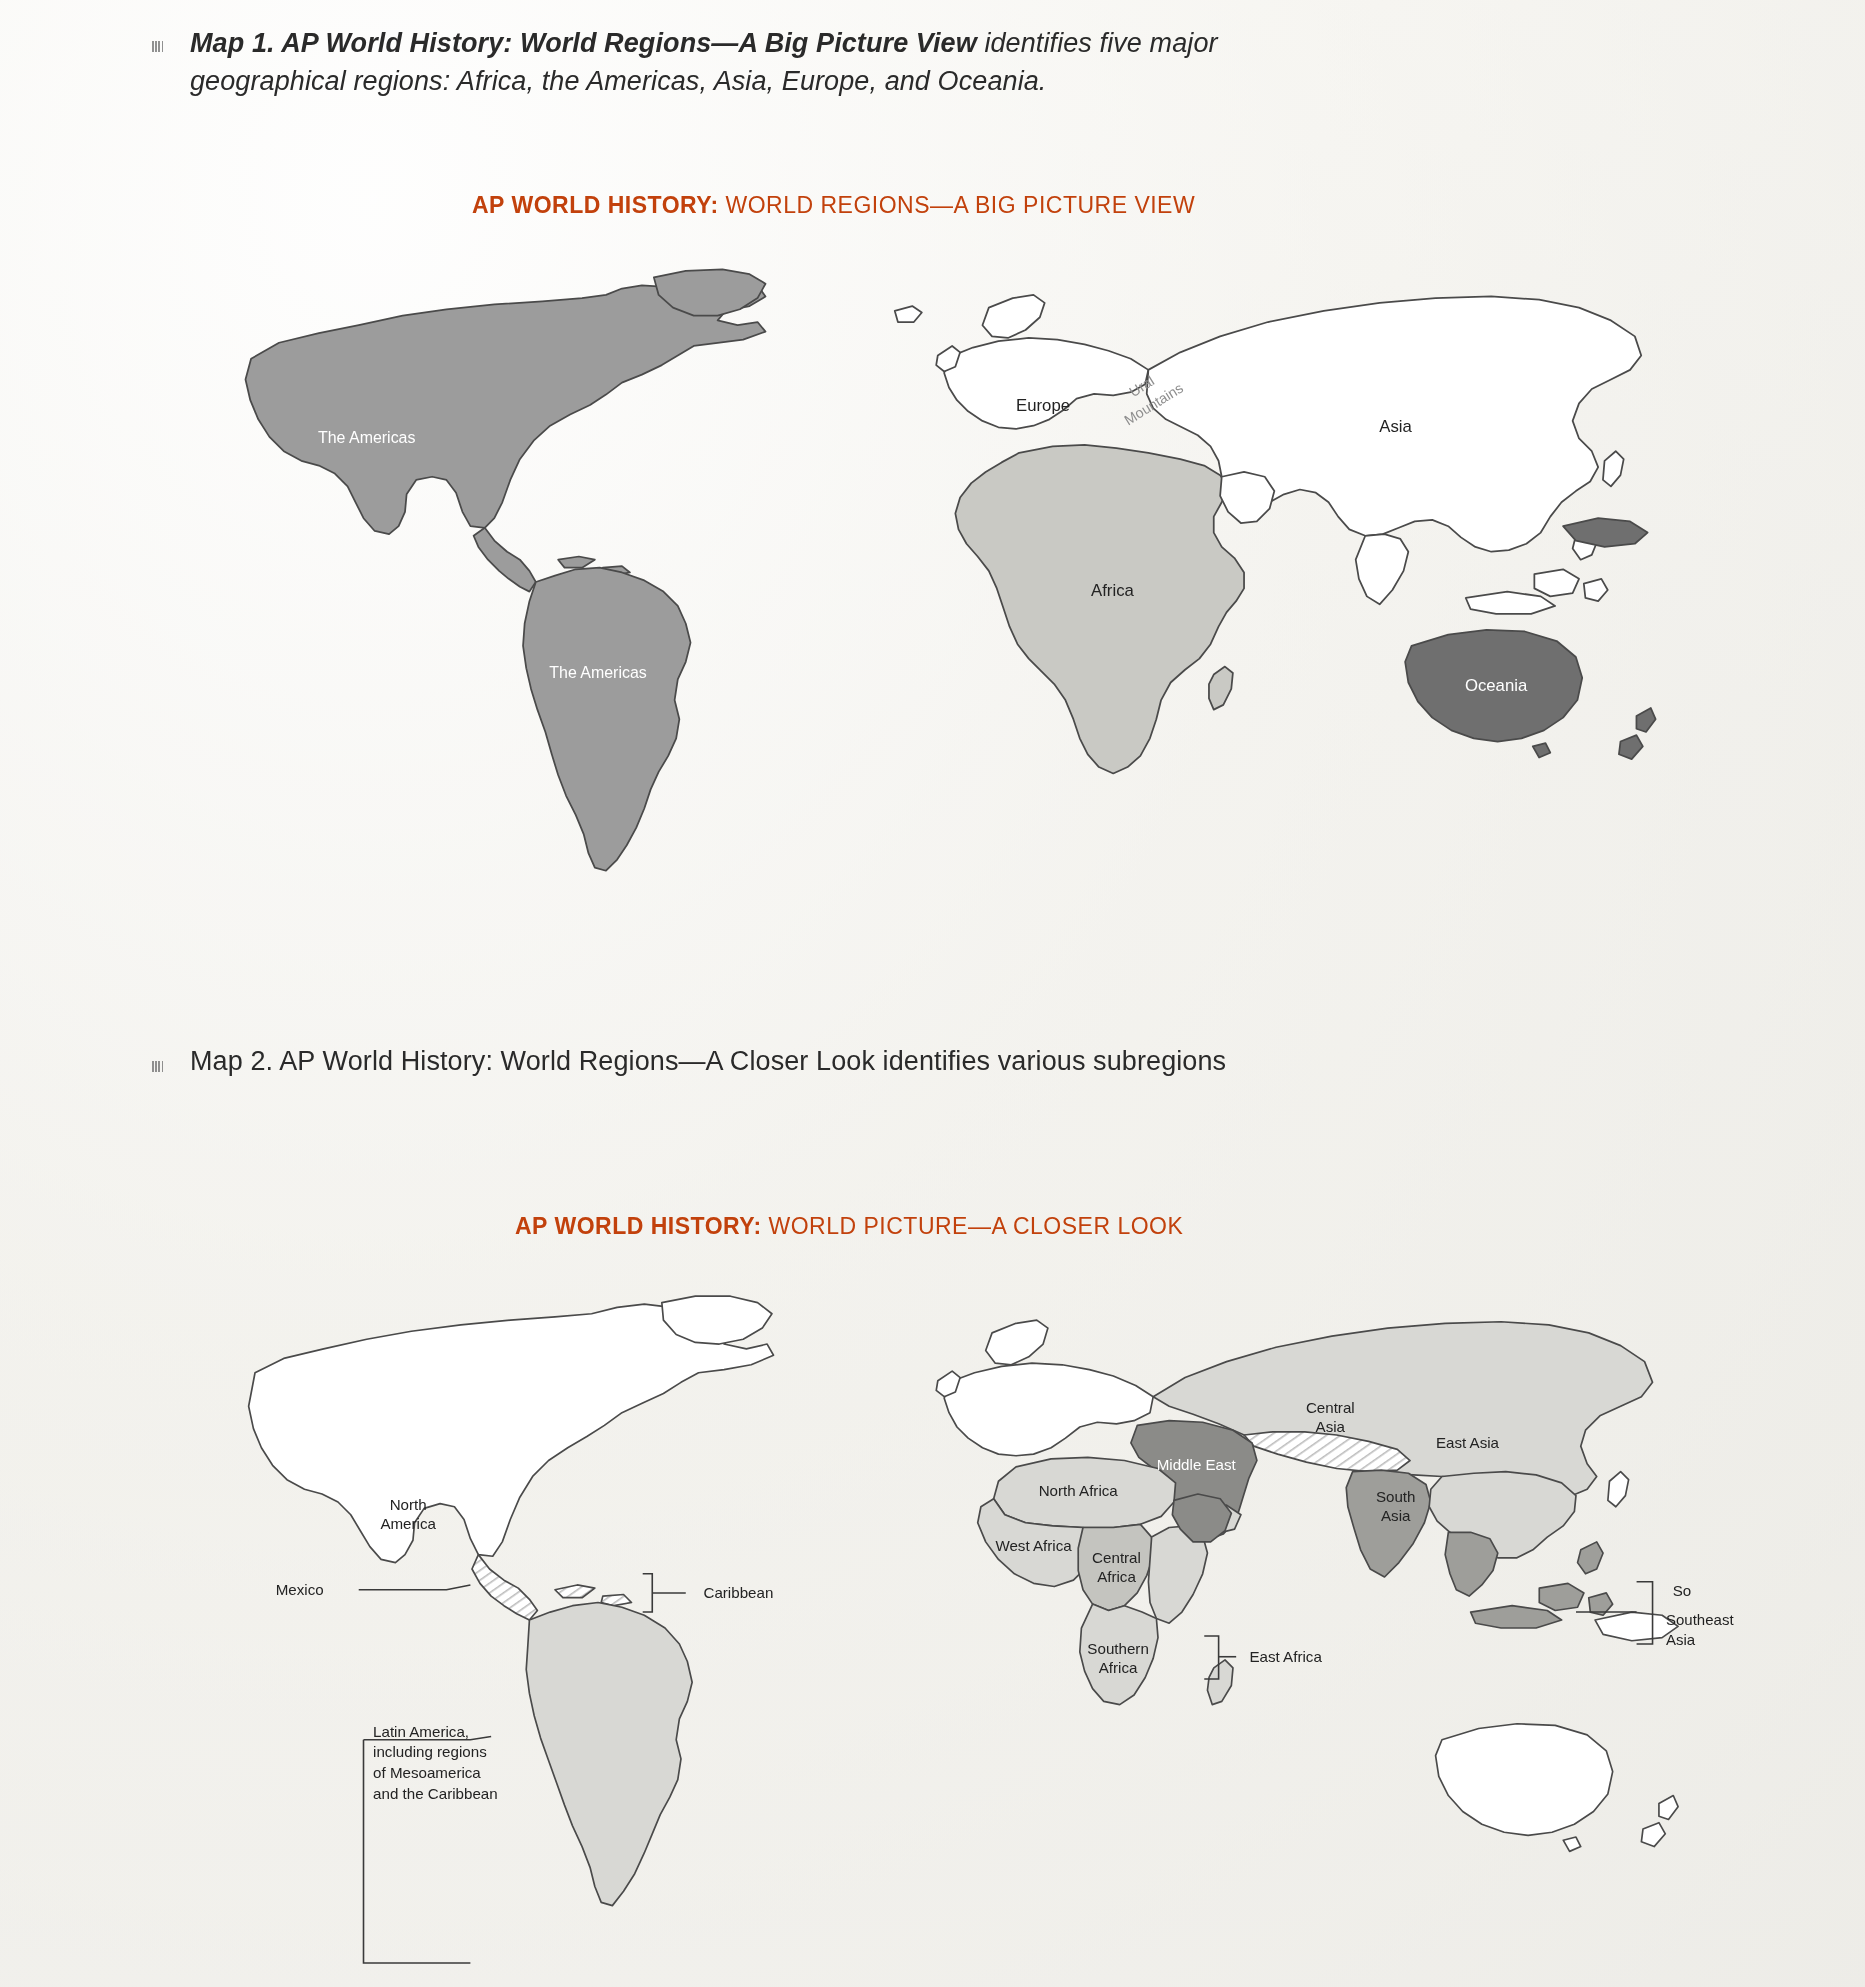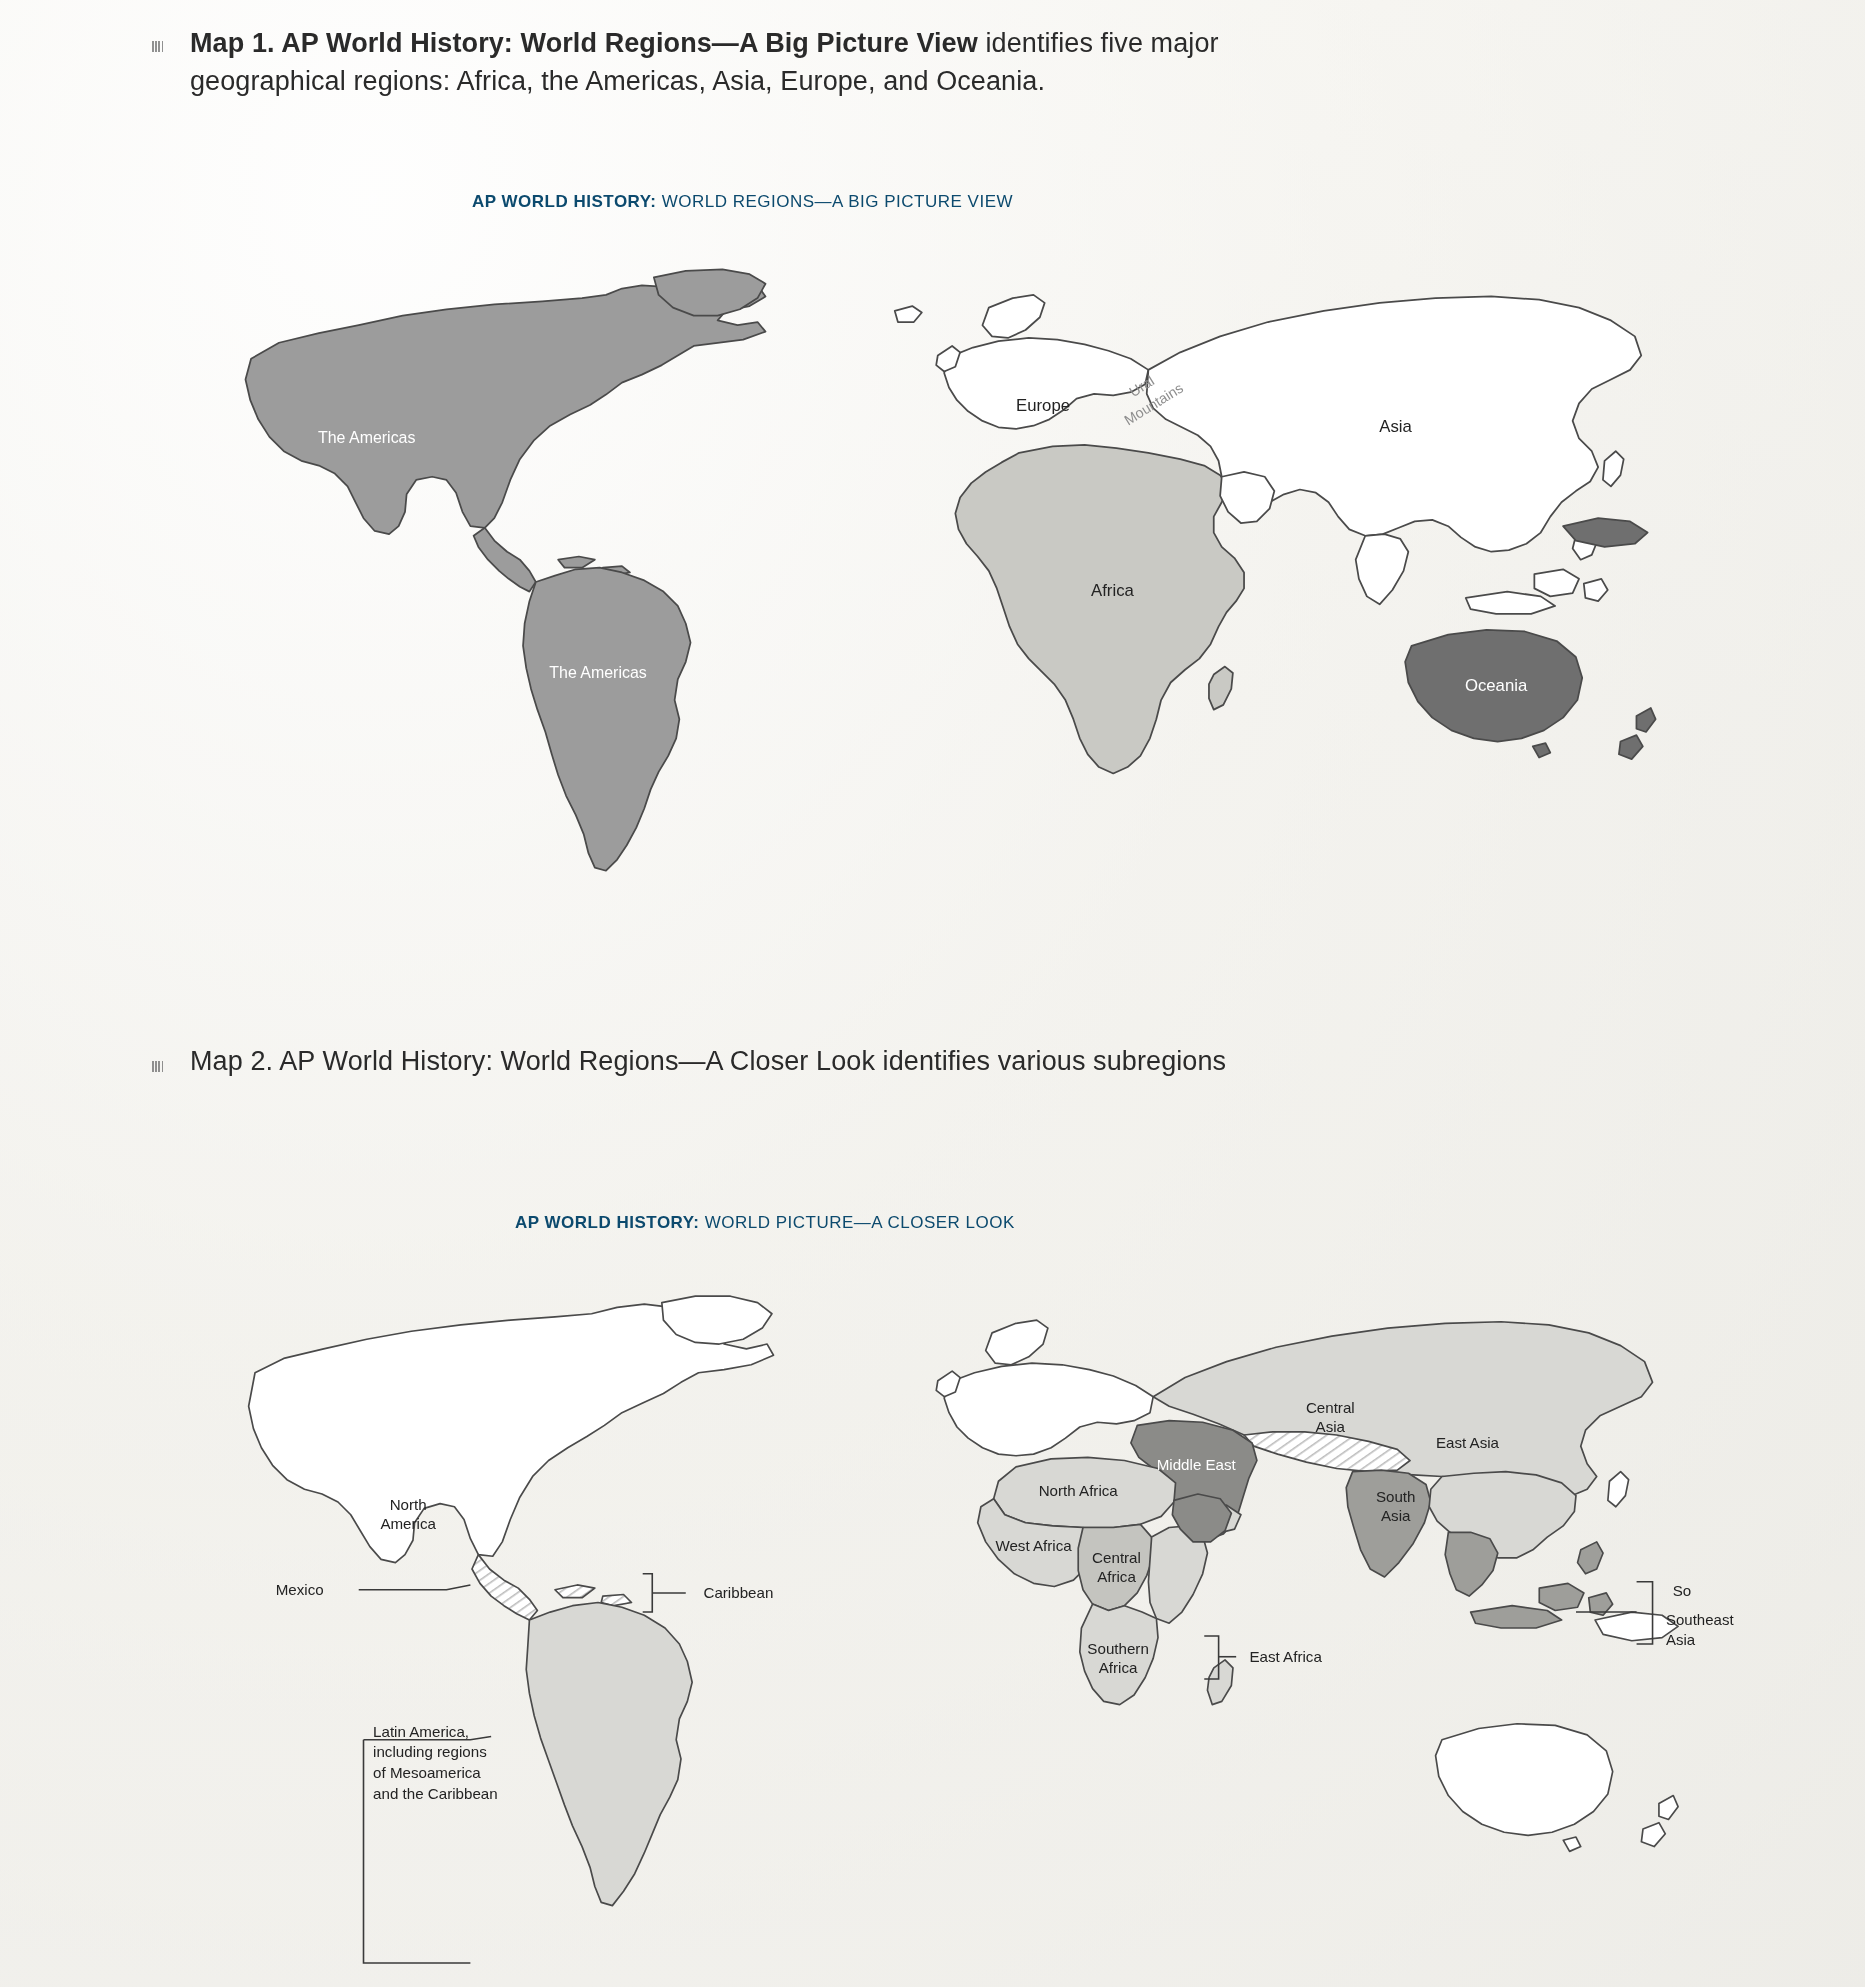--- a/index.html
+++ b/index.html
@@ -37,23 +37,23 @@
   .block-text {
     position: absolute;
     font-size: 27px;
     line-height: 1.42;
     color: #2a2a2a;
     letter-spacing: 0.1px;
   }
 
   .map-title {
     position: absolute;
-    font-size: 17px;
+    font-size: 23px;
     letter-spacing: 0.5px;
-    color: #0c4a6e;
+    color: #c2410c;
     white-space: nowrap;
   }
   .map-title b { font-weight: bold; }
 
   .map-wrap {
     position: absolute;
   }
   svg { display: block; }
 
   .maplabel {
@@ -70,21 +70,21 @@
     color: #1f1f1f;
   }
 </style>
 </head>
 <body>
 
 <div class="page"></div>
 
 <div class="bullet" style="left:152px; top:41px;"></div>
 
-<div class="block-text" style="left:190px; top:24px; width:1373px;">
+<div class="block-text" style="left:190px; top:24px; width:1373px;font-style:italic;">
   <span style="font-weight:bold;">Map 1. AP World History: World Regions—A Big Picture View</span><span> identifies five major</span><br>
   <span>geographical regions: Africa, the Americas, Asia, Europe, and Oceania.</span>
 </div>
 
 <div class="map-title" style="left:472px; top:192px;">
   <b>AP WORLD HISTORY:</b><span> WORLD REGIONS—A BIG PICTURE VIEW</span>
 </div>
 
 <div class="map-wrap" style="left:207px; top:263px; width:1452px; height:654px;">
 <svg width="1452" height="654" viewBox="0 0 1820 820" xmlns="http://www.w3.org/2000/svg">

